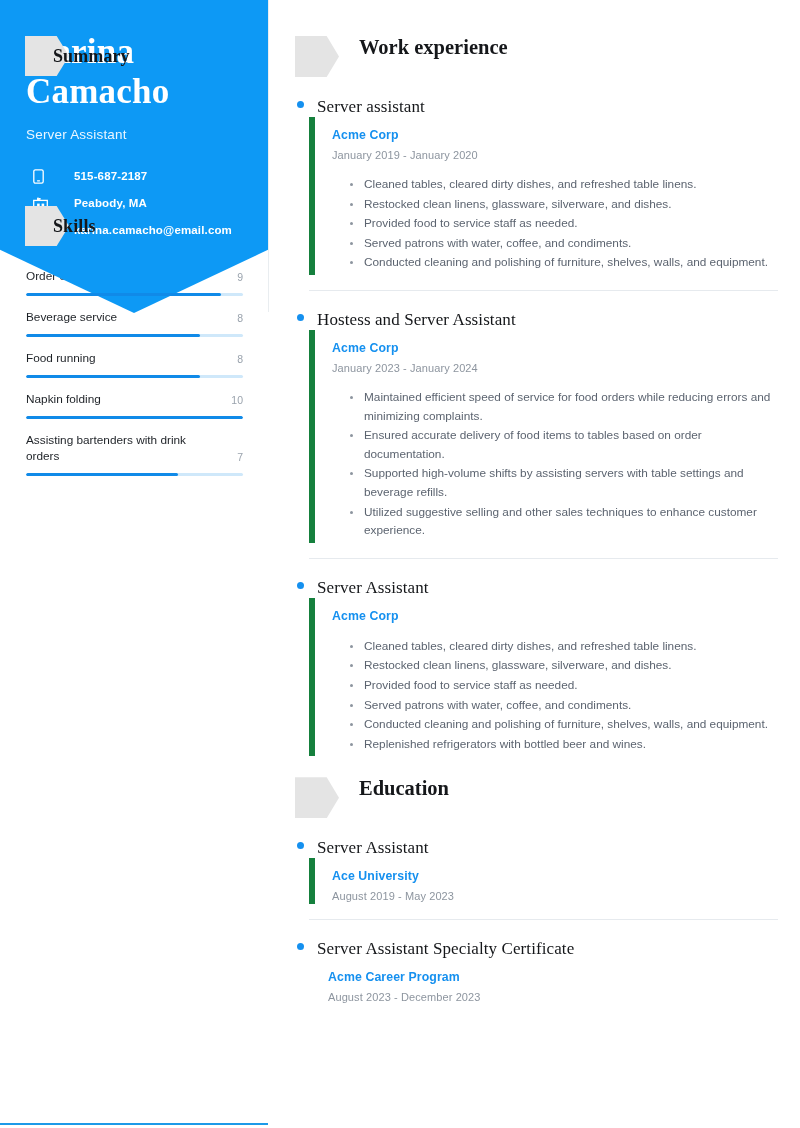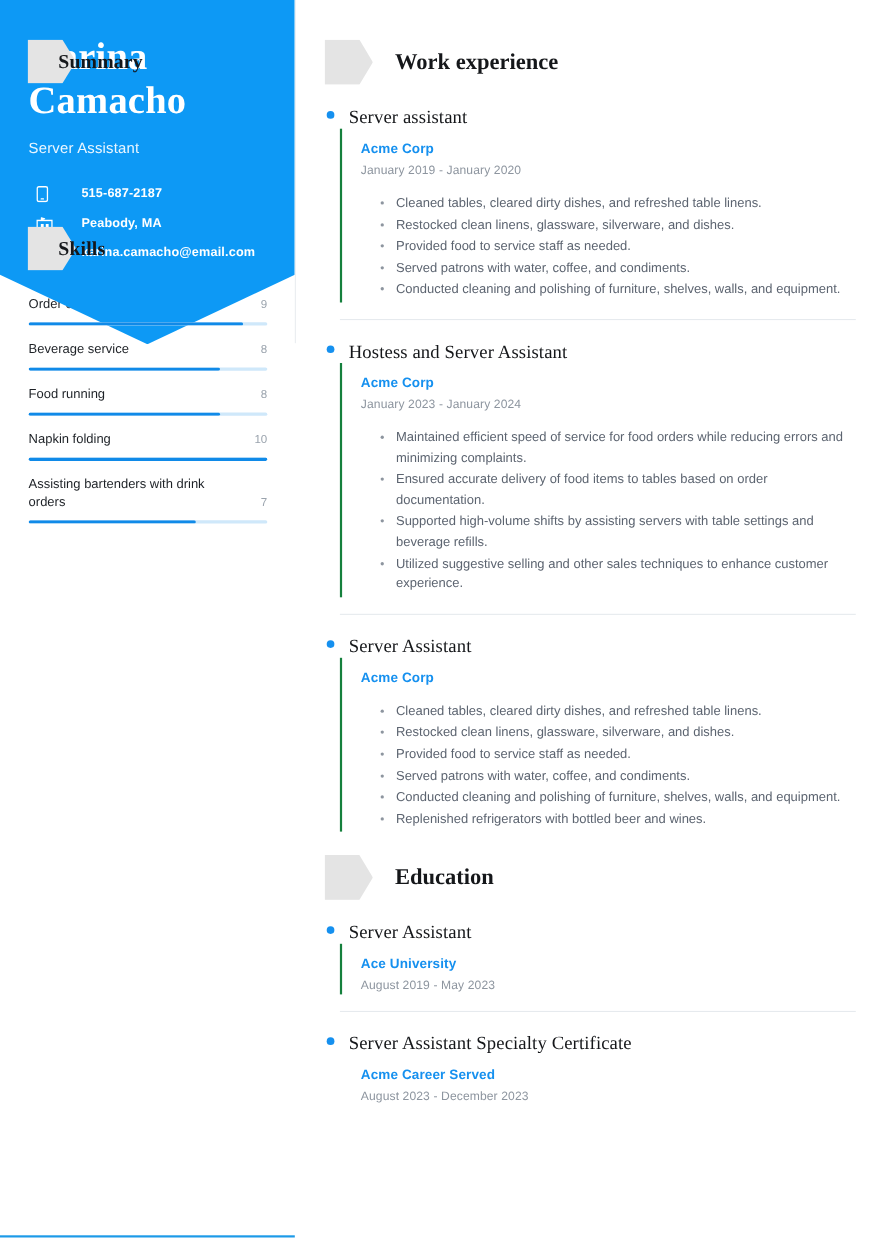--- a/index.html
+++ b/index.html
@@ -208,21 +208,20 @@
   #right-col {
     position: relative;
     flex: 1;
     padding: 36px 22px 0 28px;
   }
 
   .main-sec-head-wrap {
     position: relative;
     height: 42px;
     display: flex;
-    align-items: center;
     margin-left: -2px;
     padding-left: 36px;
   }
 
   .main-sec-head-tag {
     position: absolute;
     left: 0;
     top: 0;
     width: 44px;
     height: 41px;
@@ -265,21 +264,21 @@
   .entry-title {
     font-family: "Liberation Serif", serif;
     font-size: 17px;
     color: #15171a;
     letter-spacing: 0.1px;
   }
 
   .entry-body {
     margin-left: 12px;
     padding-left: 17px;
-    border-left: 2px solid #15803d;
+    border-left: 6px solid #15803d;
     padding-top: 11px;
     padding-bottom: 2px;
   }
 
   .entry-body.no-rule {
     border-left: 2px solid transparent;
   }
 
   .entry-org {
     font-size: 12.3px;
@@ -525,21 +524,21 @@
               <div class="entry-dates">August 2019 - May 2023</div>
             </div>
             <div class="entry-sep"></div>
           </div>
           <div class="entry">
             <div class="entry-title-row">
               <span class="entry-bullet"></span>
               <span class="entry-title">Server Assistant Specialty Certificate</span>
             </div>
             <div class="entry-body no-rule">
-              <div class="entry-org">Acme Career Served</div>
+              <div class="entry-org">Acme Career Program</div>
               <div class="entry-dates">August 2023 - December 2023</div>
             </div>
           </div>
         </div>
     </div>
 
   </div>
 
 </div>
 

